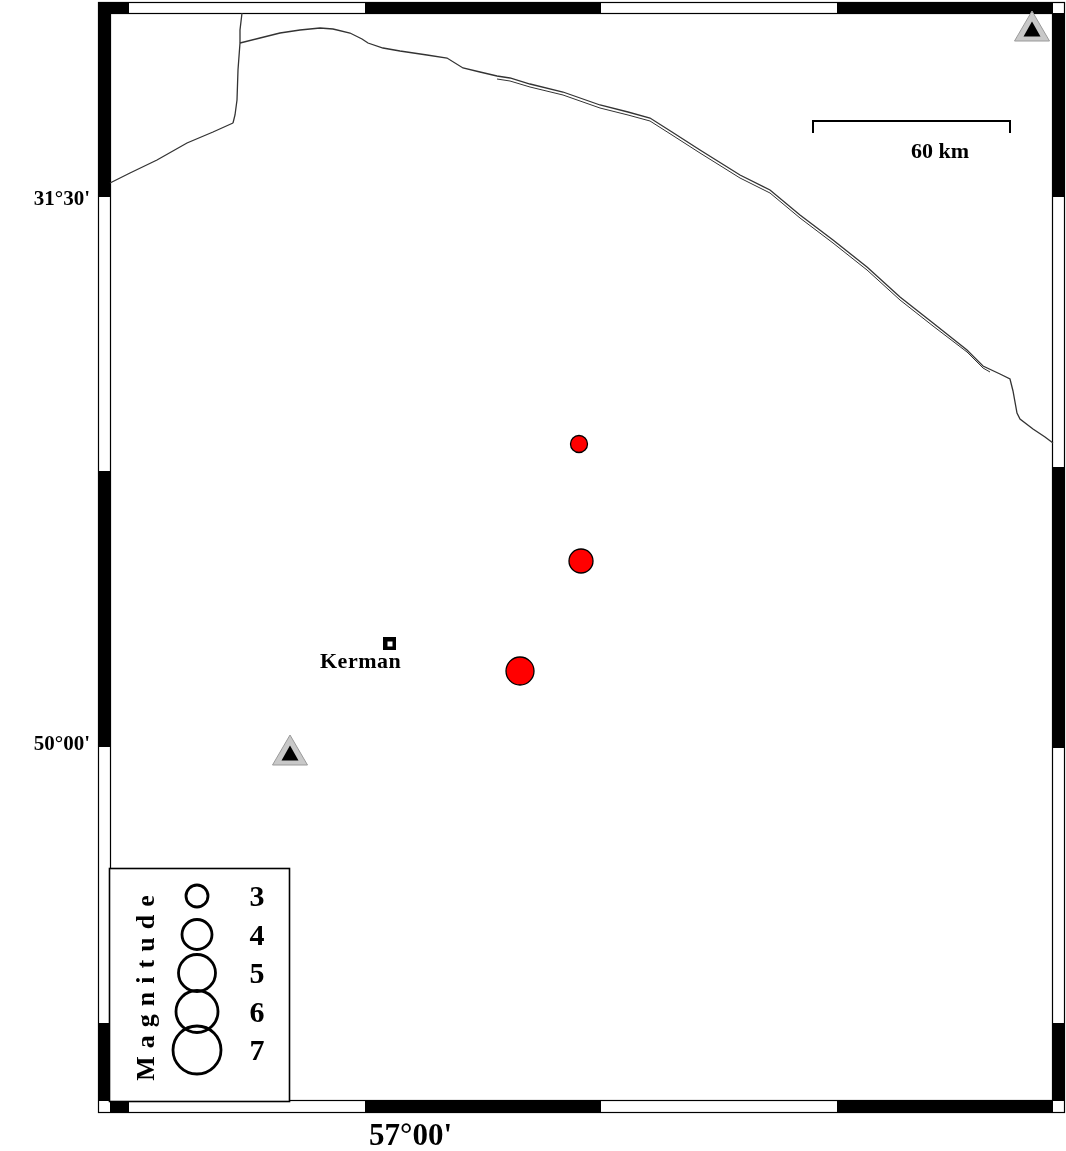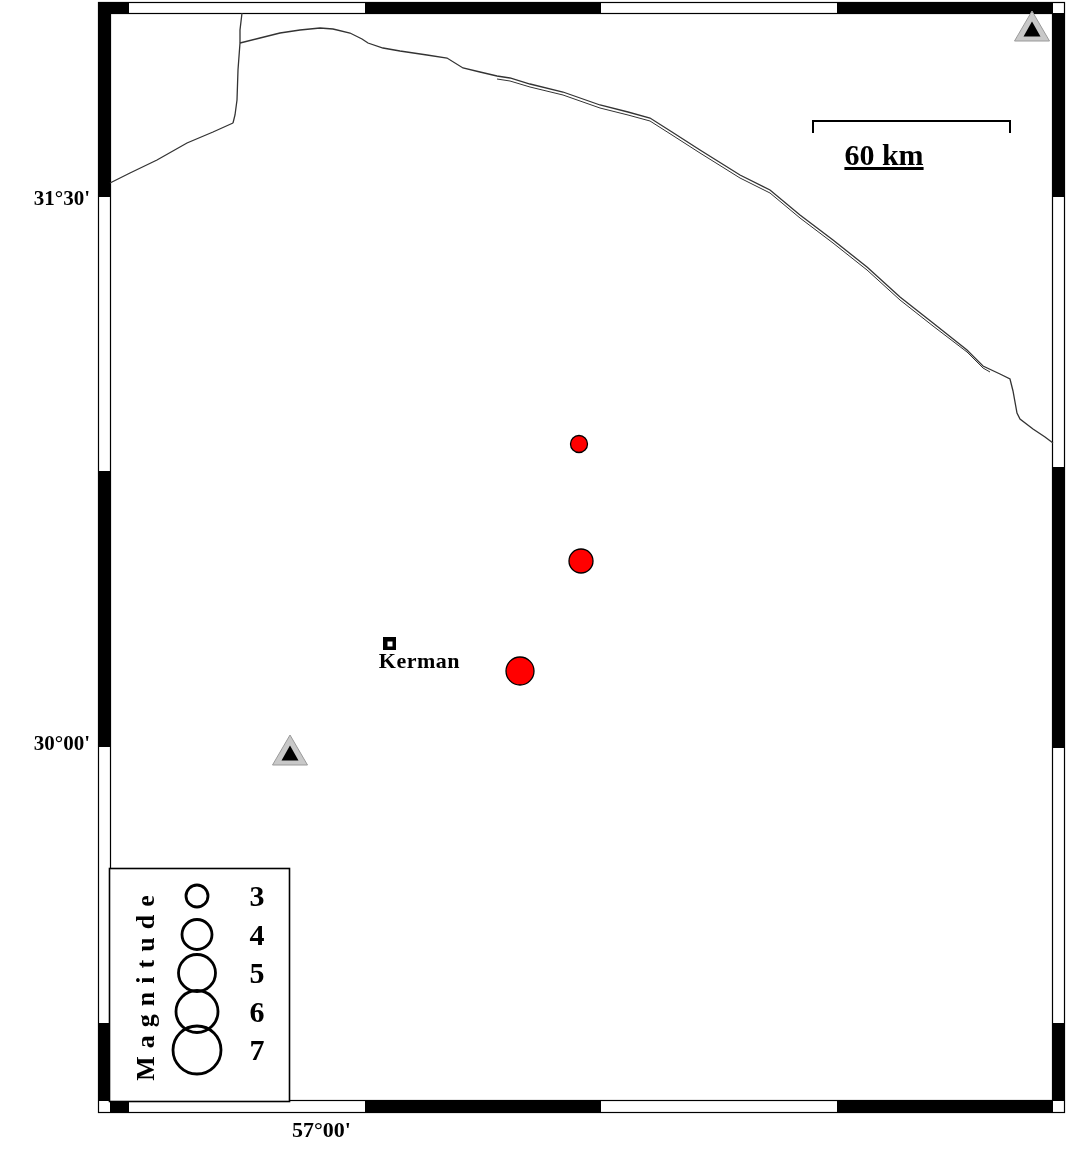--- a/index.html
+++ b/index.html
@@ -12,27 +12,27 @@
   }
   .figure svg { position:absolute; left:0; top:0; }
   .lbl {
     position:absolute;
     color:#000;
     font-weight:bold;
     white-space:nowrap;
     line-height:1;
   }
   .lat-lbl { left:0; width:90px; text-align:right; font-size:21px; }
-  .lon-lbl { width:160px; text-align:left; font-size:22px; }
+  .lon-lbl { width:160px; text-align:right; font-size:31px; }
   #lat-lbl-0 { top:188px; }
   #lat-lbl-1 { top:733px; }
   #lon-lbl-0 { left:292px; top:1119px; }
   #lon-lbl-1 { left:761px; top:1119px; }
-  #scale-lbl { left:804px; top:140px; width:160px; text-align:center; font-size:30px;text-decoration:underline; }
-  #city-lbl  { left:320px; top:650px; width:140px; text-align:right; font-size:22px; letter-spacing:0.5px; }
+  #scale-lbl { left:860px; top:140px; width:160px; text-align:center; font-size:22px; }
+  #city-lbl  { left:320px; top:650px; width:140px; text-align:left; font-size:22px; letter-spacing:0.5px; }
   #legend-title {
     left:146px; top:984px;
     transform:translate(-50%,-50%) rotate(-90deg);
     font-size:26px; letter-spacing:8px;
   }
   .legend-num {
     position:absolute;
     left:233px; width:48px; text-align:center;
     font-size:30px; font-weight:bold; color:#000; line-height:1;
   }
@@ -103,21 +103,21 @@
           <circle cx="197" cy="896" r="11" fill="none" stroke="#000000" stroke-width="2.8"></circle>
           <circle cx="197" cy="934.5" r="15" fill="none" stroke="#000000" stroke-width="2.8"></circle>
           <circle cx="197" cy="973" r="18.5" fill="none" stroke="#000000" stroke-width="2.8"></circle>
           <circle cx="197" cy="1011.5" r="21" fill="none" stroke="#000000" stroke-width="2.8"></circle>
           <circle cx="197" cy="1050" r="24" fill="none" stroke="#000000" stroke-width="2.8"></circle>
         </g>
     </g>
   </svg>
 
   <div class="lbl lat-lbl" id="lat-lbl-0">31°30'</div>
-  <div class="lbl lat-lbl" id="lat-lbl-1">30°00'</div>
+  <div class="lbl lat-lbl" id="lat-lbl-1">50°00'</div>
   <div class="lbl lon-lbl" id="lon-lbl-0">57°00'</div>
   <div class="lbl" id="scale-lbl">60 km</div>
   <div class="lbl" id="city-lbl">Kerman</div>
   <div class="lbl" id="legend-title">Magnitude</div>
   <div id="legend-number-layer">
       <div class="legend-num" style="top: 881px;">3</div>
       <div class="legend-num" style="top: 919.5px;">4</div>
       <div class="legend-num" style="top: 958px;">5</div>
       <div class="legend-num" style="top: 996.5px;">6</div>
       <div class="legend-num" style="top: 1035px;">7</div>

